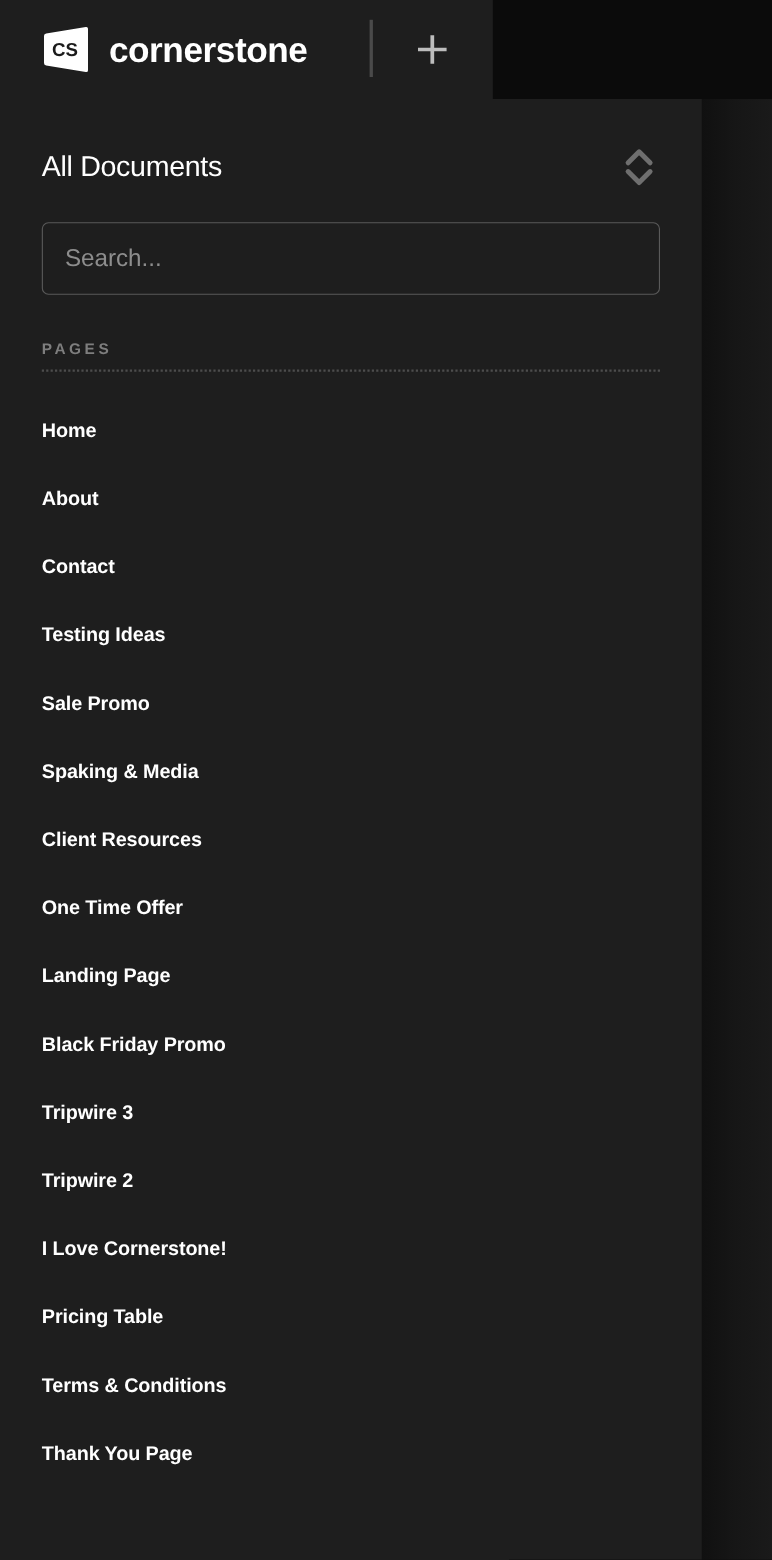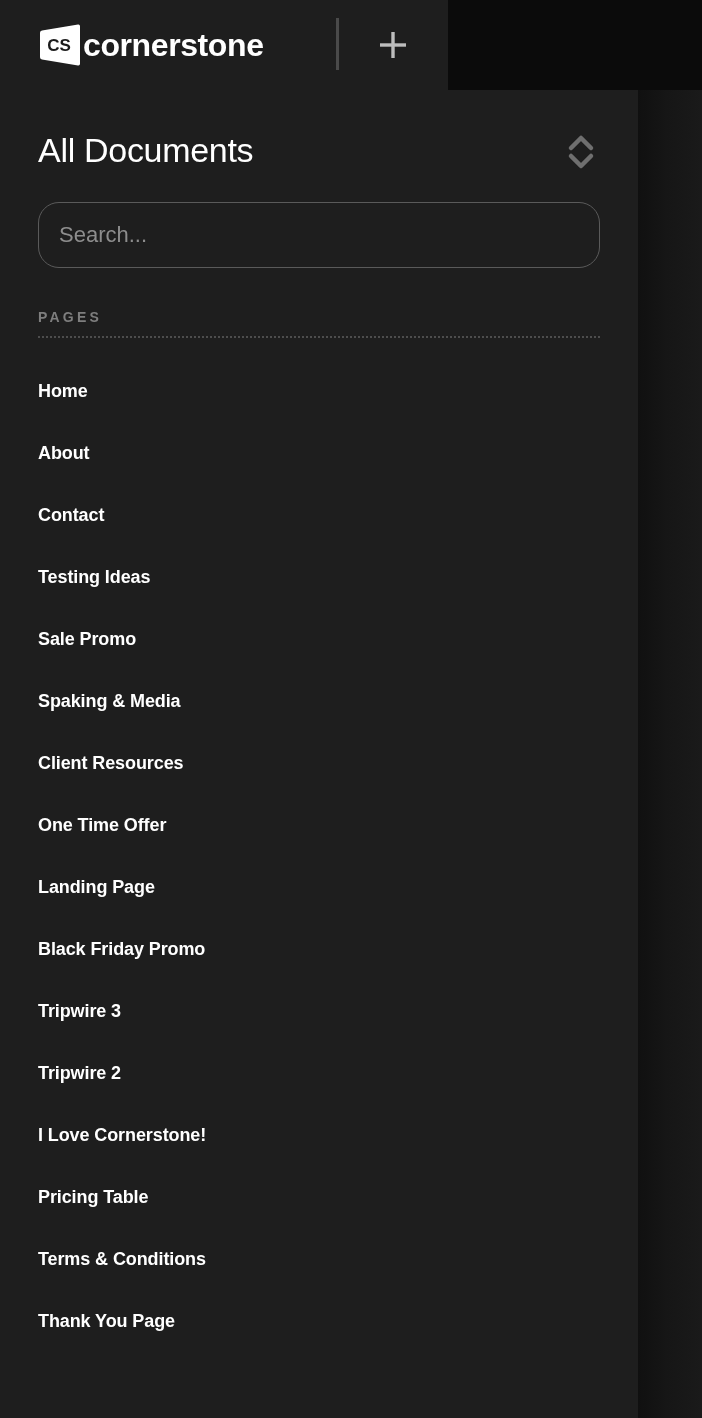--- a/index.html
+++ b/index.html
@@ -41,20 +41,21 @@
   .topbar-dark {
     position:absolute;
     left:448px; top:0;
     width:254px; height:90px;
     background:#0b0b0b;
   }
 
   .brand {
     display:flex;
     align-items:center;
+    gap:16px;
     margin-left:37px;
   }
 
   .logo-mark {
     position:relative;
     width:46px; height:46px;
     display:flex;
     align-items:center;
     justify-content:center;
   }
@@ -97,42 +98,42 @@
   }
 
   .panel-header {
     display:flex;
     align-items:center;
     justify-content:space-between;
     padding:40px 37px 0 38px;
   }
   .panel-title {
     color:#ffffff;
-    font-size:34px;
+    font-size:26px;
     font-weight:400;
     letter-spacing:-0.3px;
     line-height:1.1;
   }
   .sort-btn {
     width:40px; height:40px;
     display:flex;
     align-items:center;
     justify-content:center;
     cursor:pointer;
     margin-top:2px;
   }
   .sort-btn svg { display:block; }
 
   
   .search-wrap { padding:30px 38px 0 38px; }
   .search-input {
     width:100%;
     height:66px;
     border:1px solid #5a5a5a;
-    border-radius:21px;
+    border-radius:6px;
     background:transparent;
     color:#e8e8e8;
     font-family:"Liberation Sans", sans-serif;
     font-size:22px;
     font-weight:400;
     padding:0 20px;
     outline:none;
   }
   .search-input::placeholder { color:#8d8d8d; }
 

